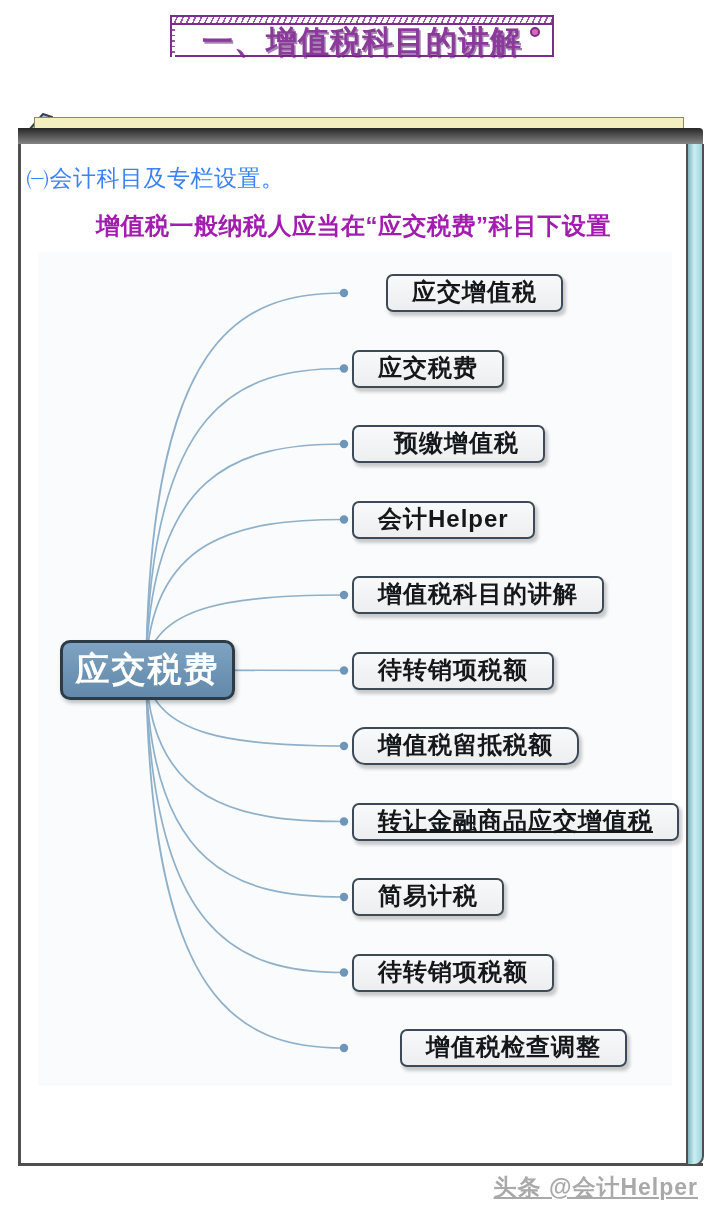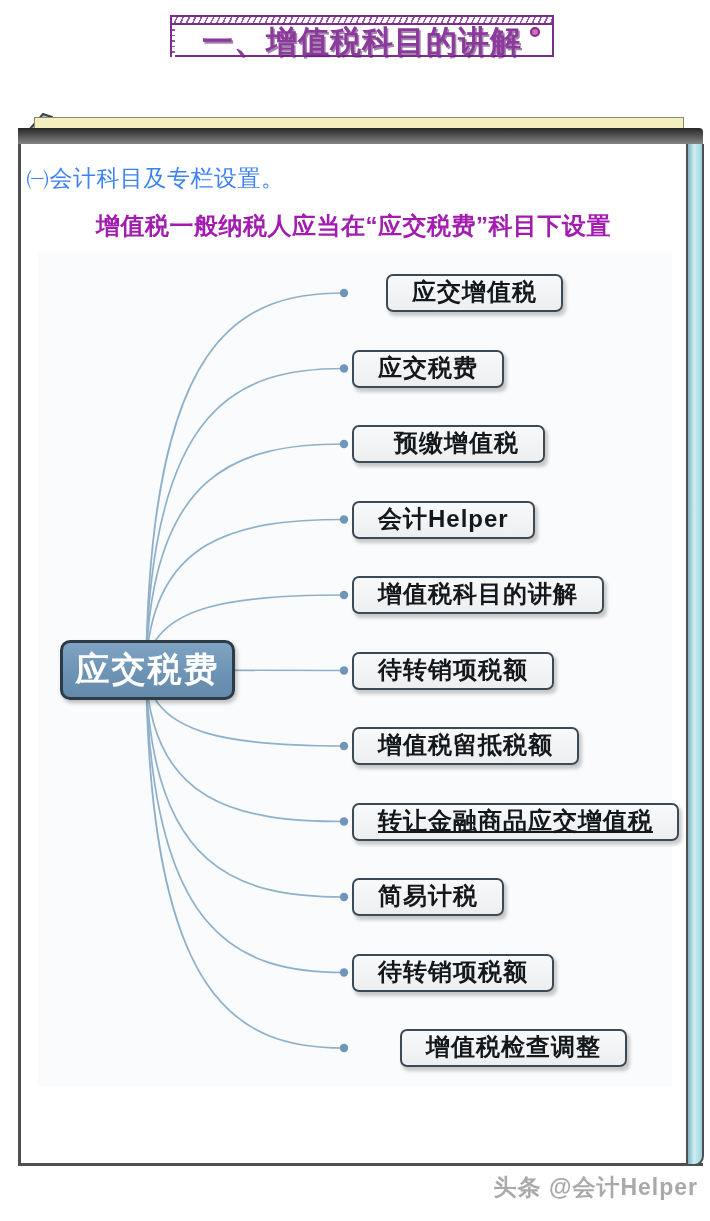--- a/index.html
+++ b/index.html
@@ -85,21 +85,21 @@
     position:absolute; left:314px; height:38px;
     background:linear-gradient(#f8f9fa,#eceef0);
     border:2.5px solid var(--node-border); border-radius:7px;
     padding:0 24px; font-size:24px; font-weight:600; color:#15181b;
     line-height:32px; white-space:nowrap; letter-spacing:1px;
     box-shadow:2.5px 3.5px 3.5px rgba(0,0,0,.20);
   }
 
   .watermark{
     position:absolute; right:12px; top:1172px; font-size:23px; font-weight:700;
-    color:#a9a9a9; letter-spacing:1px; white-space:nowrap;
+    color:#a9a9a9; letter-spacing:1px; white-space:nowrap;text-decoration:underline;
   }
 </style>
 </head>
 <body>
 
 <div class="canvas">
 
   <div class="title-box">
     <span class="title-hatch"></span>
     <span class="title-left-stitch"></span>
@@ -145,21 +145,21 @@
           <circle cx="306" cy="796" r="4.2" fill="#6e96ba"></circle>
         </svg>
       <div class="root-node">应交税费</div>
       <div id="branches">
           <div class="branch-node" style="top: 22px; margin-left: 34px;">应交增值税</div>
           <div class="branch-node" style="top: 97.5px;">应交税费</div>
           <div class="branch-node" style="top: 173px; padding-left: 40px;">预缴增值税</div>
           <div class="branch-node" style="top: 248.5px;">会计Helper</div>
           <div class="branch-node" style="top: 324px;">增值税科目的讲解</div>
           <div class="branch-node" style="top: 399.5px; text-align: right;">待转销项税额</div>
-          <div class="branch-node" style="top: 475px;">增值税留抵税额</div>
+          <div class="branch-node" style="top: 475px; border-radius: 13px;">增值税留抵税额</div>
           <div class="branch-node" style="top: 550.5px; text-decoration: underline;">转让金融商品应交增值税</div>
           <div class="branch-node" style="top: 626px;">简易计税</div>
           <div class="branch-node" style="top: 701.5px;">待转销项税额</div>
           <div class="branch-node" style="top: 777px; margin-left: 48px;">增值税检查调整</div>
         </div>
     </div>
   </div>
 
   <div class="watermark">头条 @会计Helper</div>
 </div>

